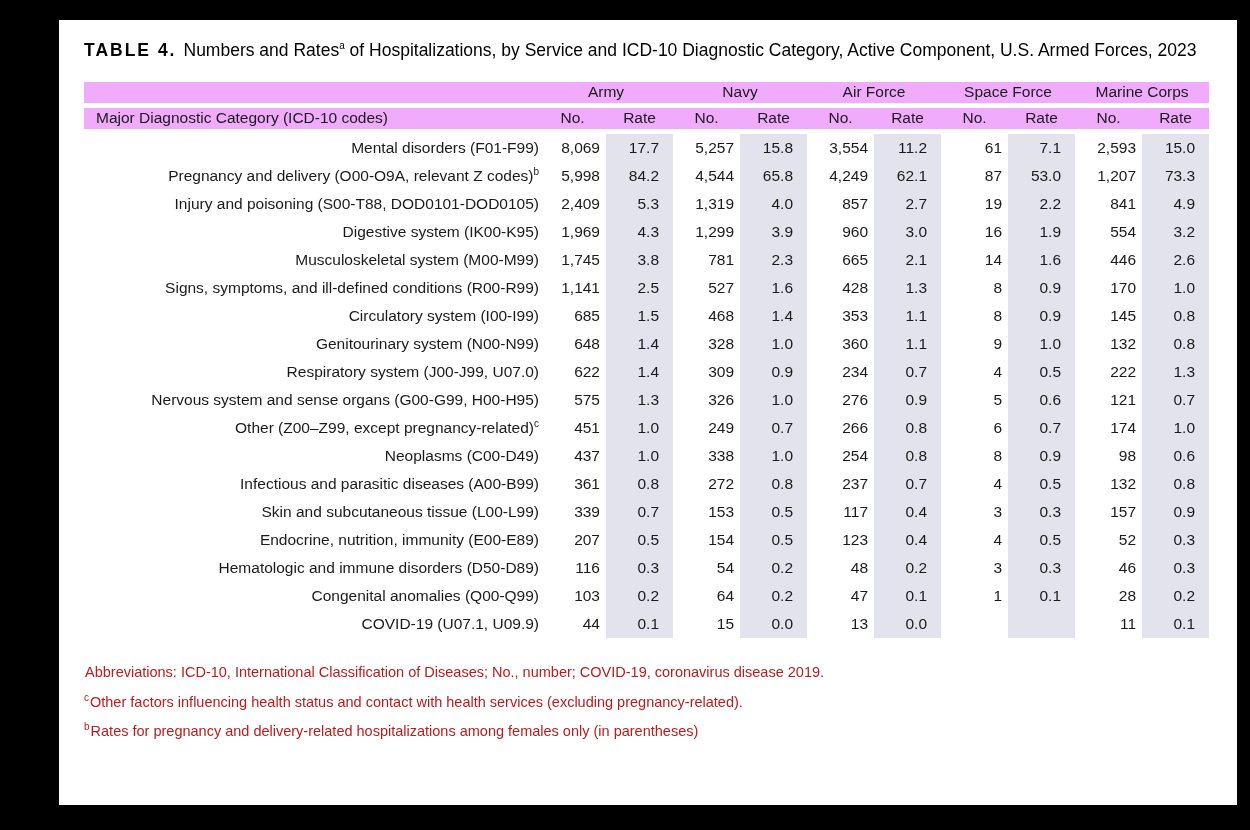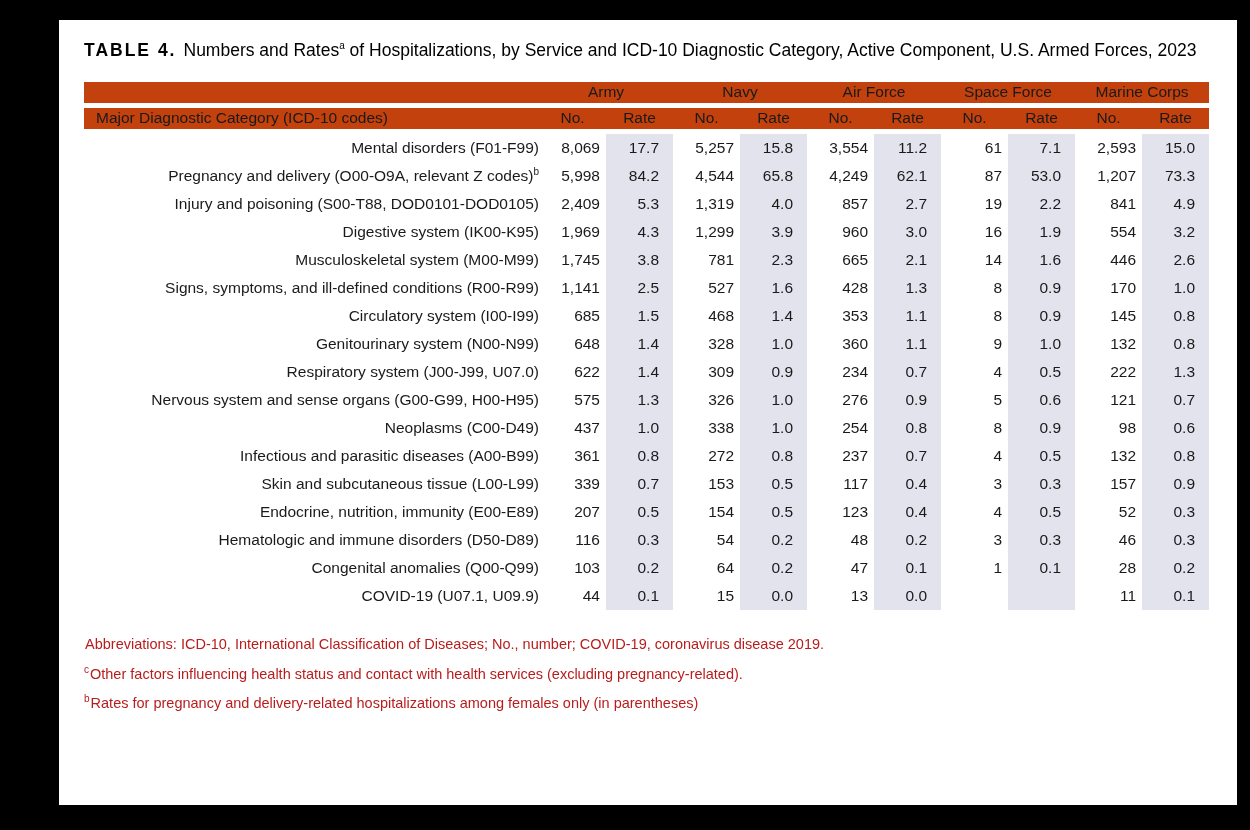--- a/index.html
+++ b/index.html
@@ -39,21 +39,21 @@
     width:1125px;
     border-collapse:separate;
     border-spacing:0;
     table-layout:fixed;
     font-size:15.5px;
   }
   col.c-cat { width:455px; }
   col.c-num { width:67px; }
   thead th {
     font-weight:normal;
-    background:#c2410c;
+    background:#f0abfc;
     height:26px;
     text-align:center;
     vertical-align:middle;
     border-bottom:5px solid #fff;
   }
   thead th.cat-h {
     text-align:left;
     padding-left:12px;
   }
   tbody td {
@@ -247,20 +247,33 @@
           <td class="num no">326</td>
           <td class="num rate shade">1.0</td>
           <td class="num no">276</td>
           <td class="num rate shade">0.9</td>
           <td class="num no">5</td>
           <td class="num rate shade">0.6</td>
           <td class="num no">121</td>
           <td class="num rate shade">0.7</td>
         </tr>
         <tr>
+          <td class="cat"><span>Other (Z00–Z99, except pregnancy-related)</span><sup>c</sup></td>
+          <td class="num no">451</td>
+          <td class="num rate shade">1.0</td>
+          <td class="num no">249</td>
+          <td class="num rate shade">0.7</td>
+          <td class="num no">266</td>
+          <td class="num rate shade">0.8</td>
+          <td class="num no">6</td>
+          <td class="num rate shade">0.7</td>
+          <td class="num no">174</td>
+          <td class="num rate shade">1.0</td>
+        </tr>
+        <tr>
           <td class="cat"><span>Neoplasms (C00-D49)</span></td>
           <td class="num no">437</td>
           <td class="num rate shade">1.0</td>
           <td class="num no">338</td>
           <td class="num rate shade">1.0</td>
           <td class="num no">254</td>
           <td class="num rate shade">0.8</td>
           <td class="num no">8</td>
           <td class="num rate shade">0.9</td>
           <td class="num no">98</td>

